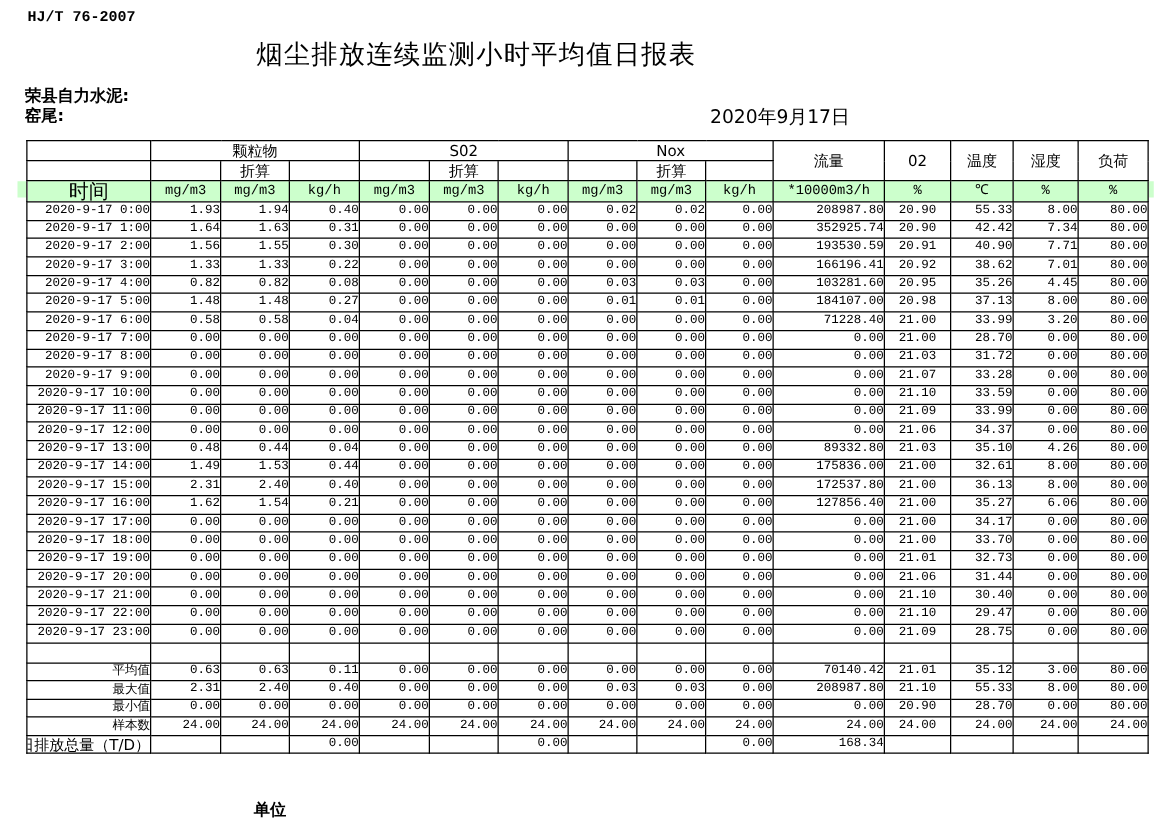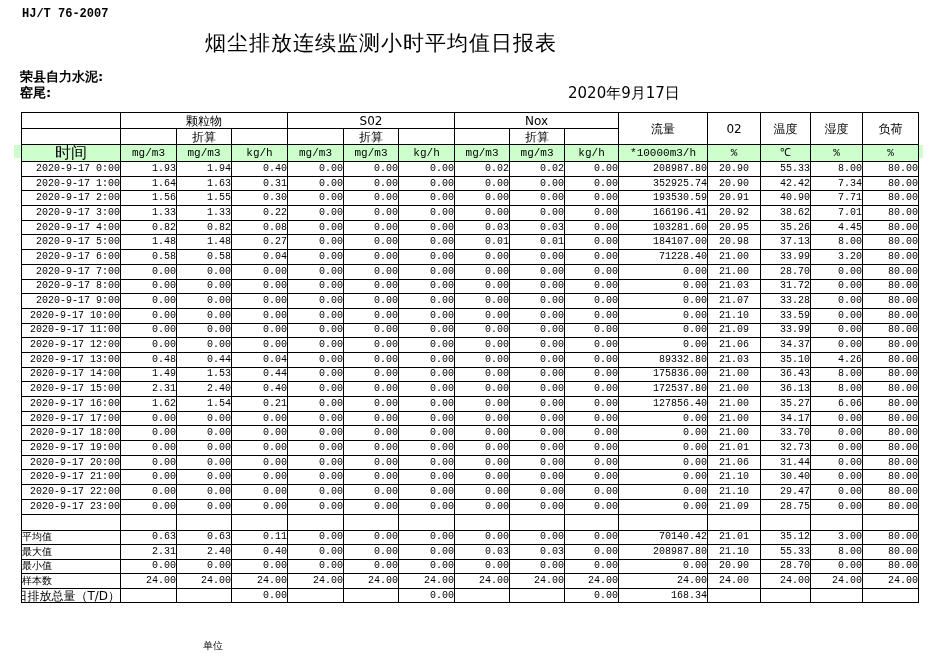--- a/index.html
+++ b/index.html
@@ -9,21 +9,21 @@
     overflow:hidden;
   }
   .abs{position:absolute;white-space:nowrap;}
   .standard{left:22px;top:7px;font:bold 12px "Liberation Mono",monospace;}
   .title{left:205px;top:29px;width:260px;font-weight:normal;font-size:21px;letter-spacing:1px;}
   .company{left:20px;top:68px;font-weight:bold;font-size:13px;}
   .station{left:20px;top:84px;font-weight:bold;font-size:13px;}
   .date{left:568px;top:84px;font-size:15px;}
   .flow-note{left:10px;top:617px;font-weight:bold;font-size:12px;margin-top:40px;}
   .report-unit{left:10px;top:637px;font-weight:bold;font-size:13px;margin-top:47px;}
-  .unit-label{left:203px;top:639px;font-weight:normal;font-size:10px;}
+  .unit-label{left:203px;top:639px;font-weight:bold;font-size:13px;}
 
   table.report{
     position:absolute;left:21px;top:112px;width:898px;
     border-collapse:collapse;table-layout:fixed;
   }
   table.report td{
     border:1px solid #000;padding:0;overflow:hidden;
     font-size:10px;line-height:1;vertical-align:middle;
   }
   tr.h-row1 td,tr.h-row2 td{height:15px;text-align:center;font-size:12px;}
@@ -36,21 +36,21 @@
   td.c-time{
     text-align:right;padding-right:3px;
     font-family:"Liberation Mono",monospace;font-size:10px;
   }
   td.c-num{
     text-align:right;padding-right:5px;
     font-family:"Liberation Mono",monospace;font-size:10px;
   }
   td.c-center{text-align:center;padding-right:0;}
   td.c-label{
-    text-align:left;padding-right:2px;font-size:12px;
+    text-align:right;padding-right:2px;font-size:12px;
     font-family:"DejaVu Sans","Liberation Sans",sans-serif;
   }
   td.c-label-overflow{overflow:visible;margin-top:24px;}
   td.c-label-overflow .ov{
     float:right;white-space:nowrap;font-size:12px;
   }
   .green-strip{position:absolute;background:#ccffcc;height:13px;top:145px;}
   .green-strip.left{left:14px;width:7px;}
   .green-strip.right{left:919px;width:4px;}
 </style>
@@ -369,21 +369,21 @@
         <td class="c-num">1.53</td>
         <td class="c-num">0.44</td>
         <td class="c-num">0.00</td>
         <td class="c-num">0.00</td>
         <td class="c-num">0.00</td>
         <td class="c-num">0.00</td>
         <td class="c-num">0.00</td>
         <td class="c-num">0.00</td>
         <td class="c-num">175836.00</td>
         <td class="c-num c-center">21.00</td>
-        <td class="c-num">36.43</td>
+        <td class="c-num">32.61</td>
         <td class="c-num">8.00</td>
         <td class="c-num">80.00</td>
       </tr>
       <tr class="data-row">
         <td class="c-time">2020-9-17 15:00</td>
         <td class="c-num">2.31</td>
         <td class="c-num">2.40</td>
         <td class="c-num">0.40</td>
         <td class="c-num">0.00</td>
         <td class="c-num">0.00</td>

